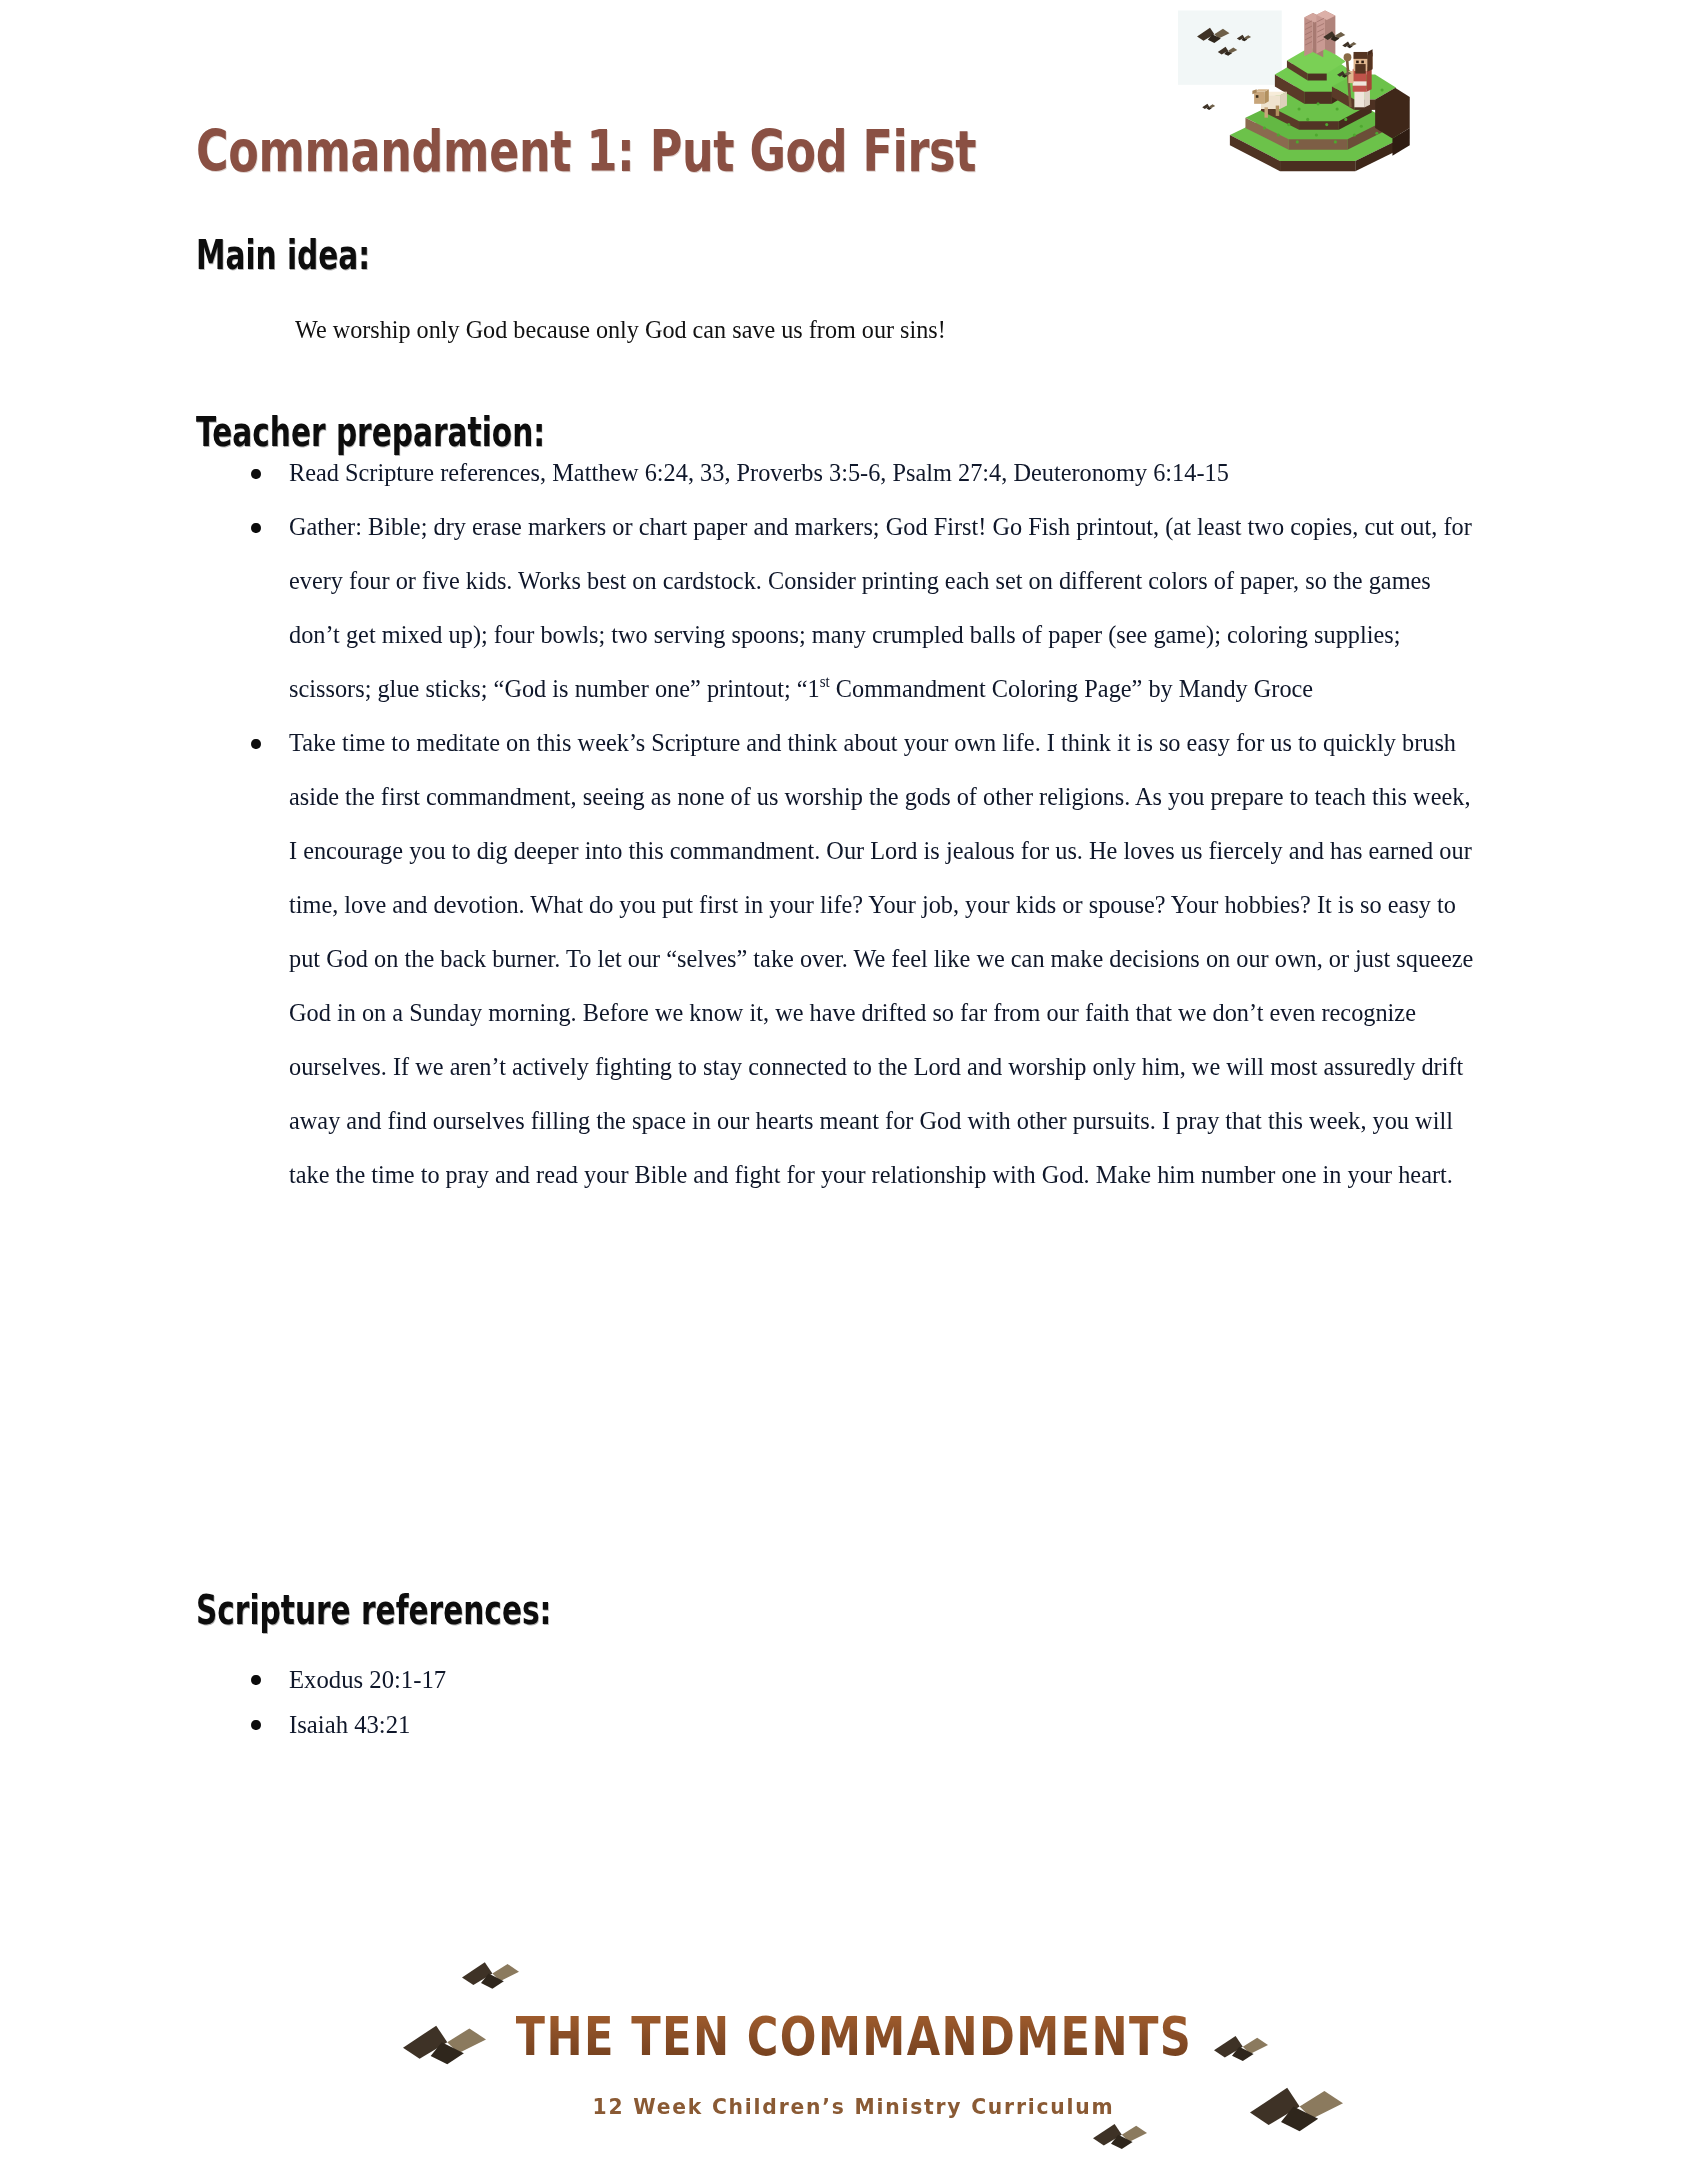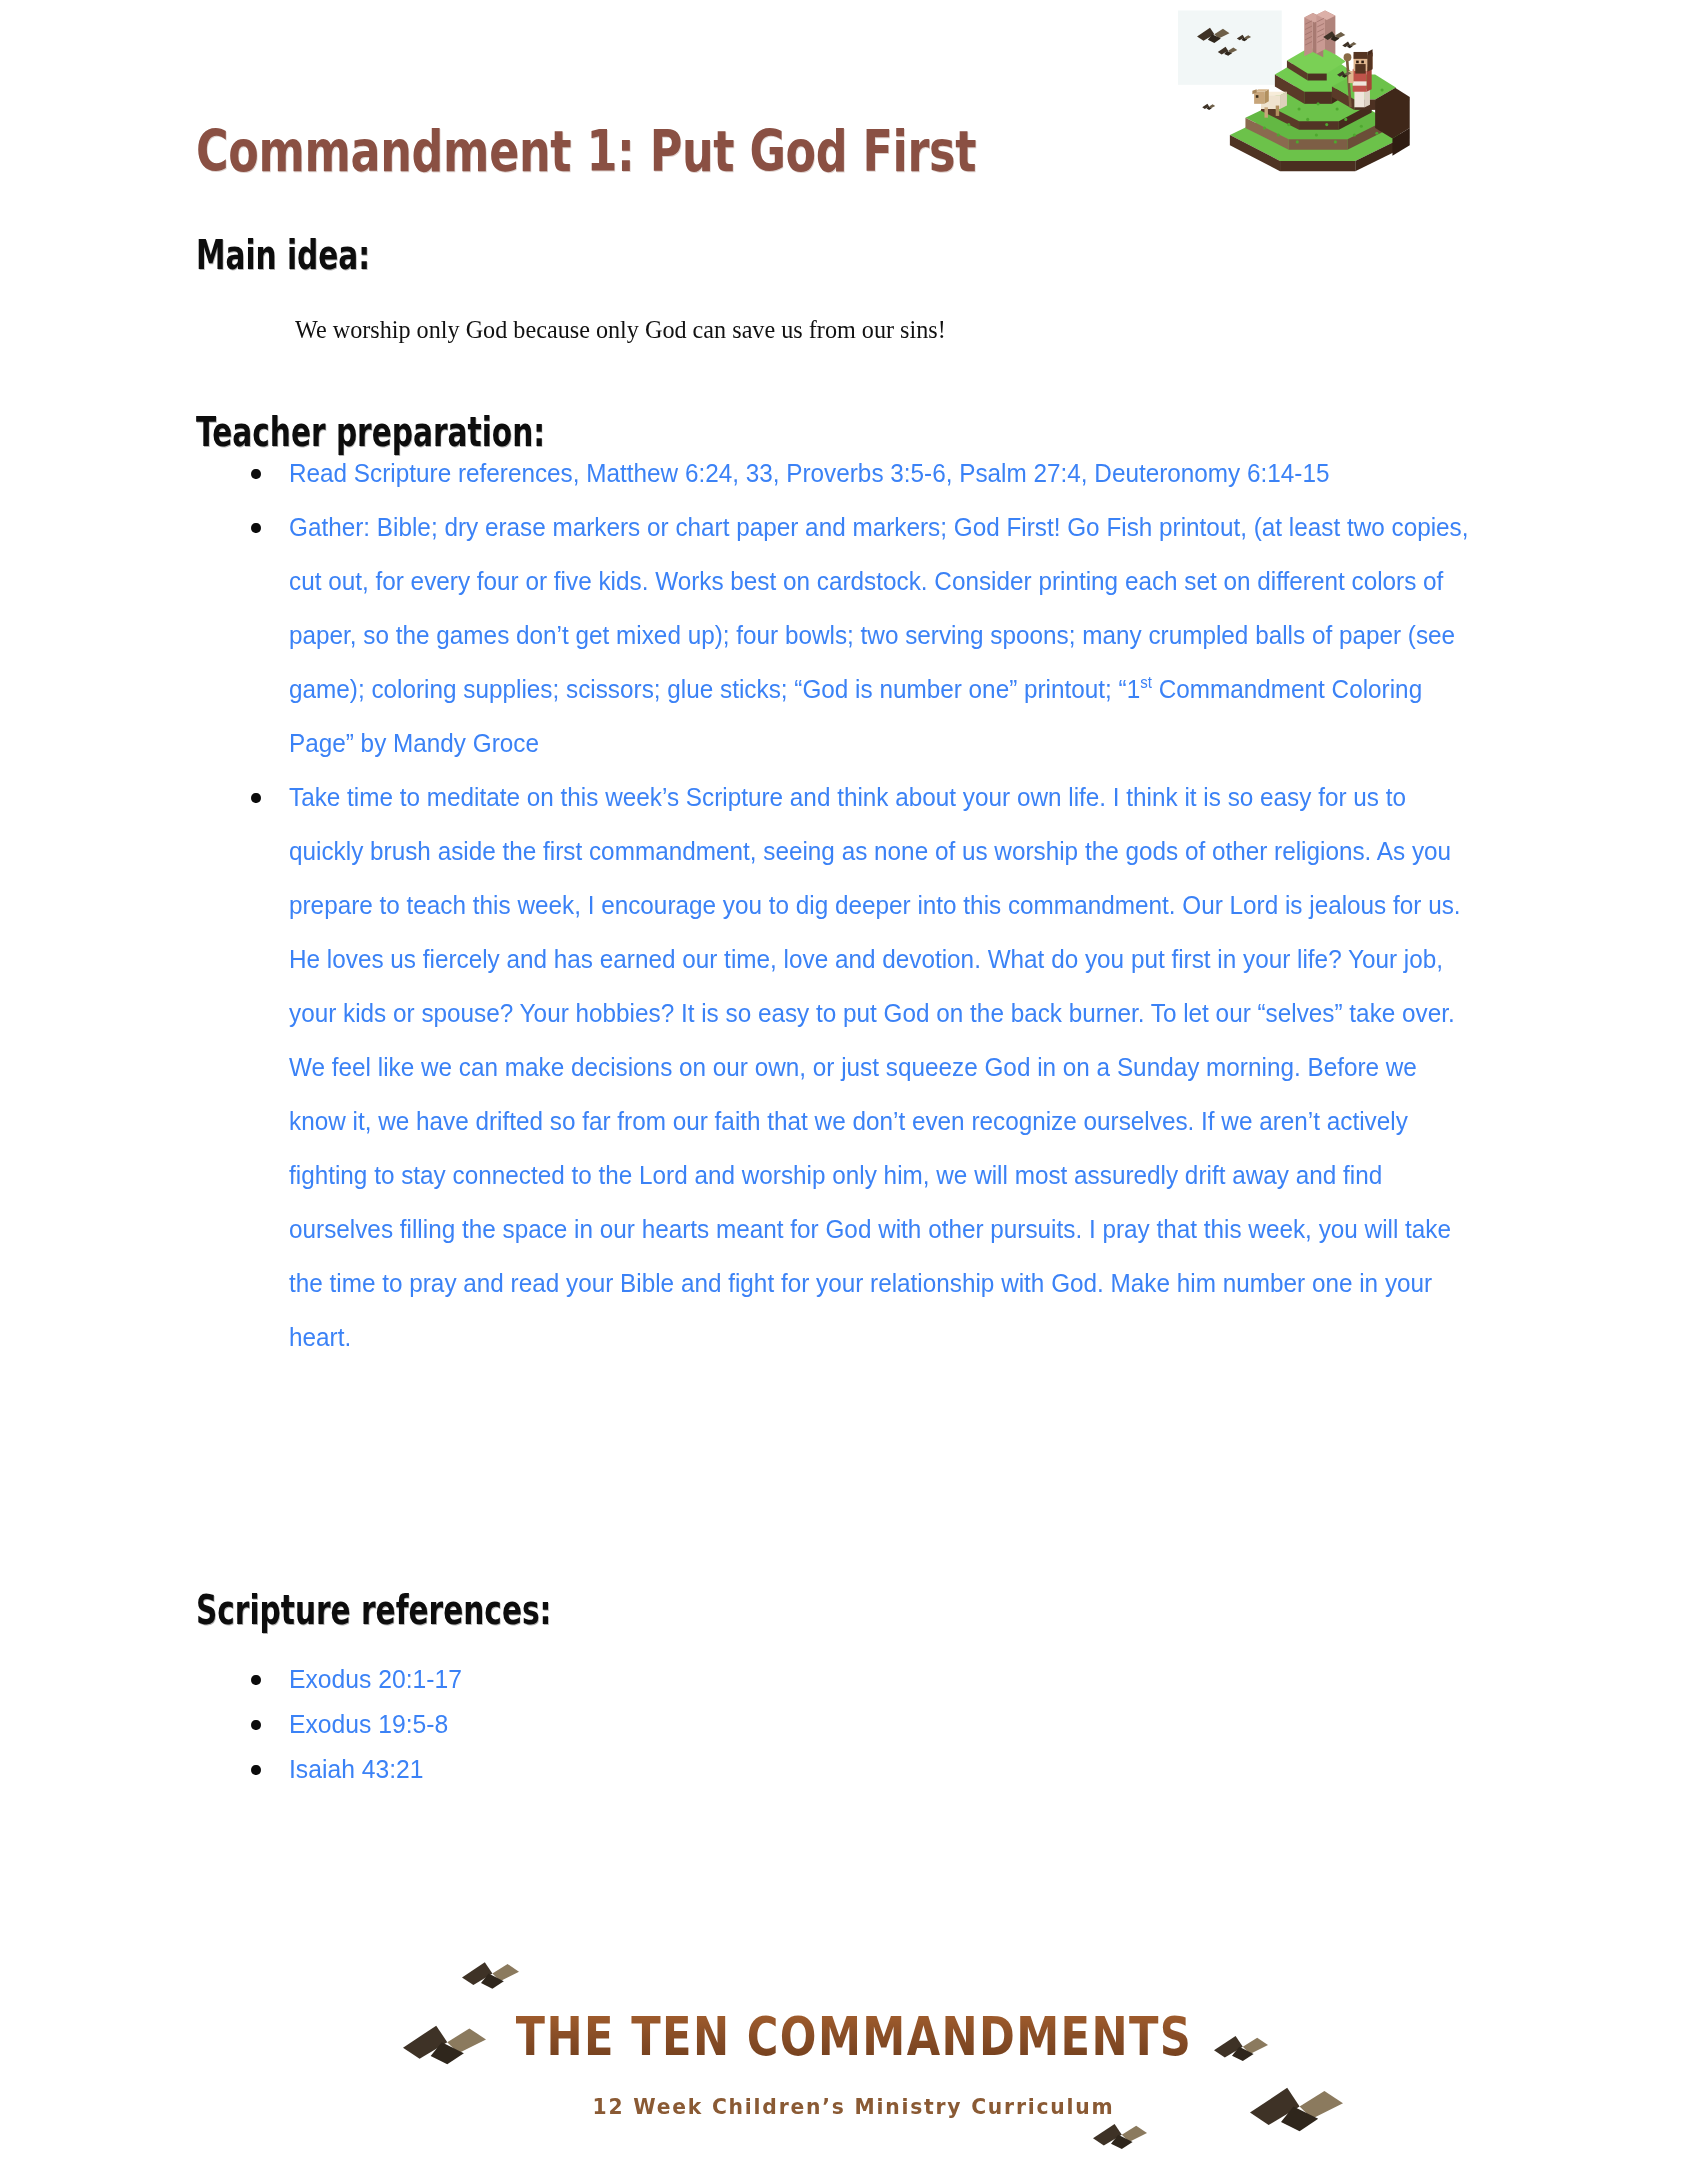--- a/index.html
+++ b/index.html
@@ -107,24 +107,24 @@
   #list-scripture {
     left: 246px;
     top: 1621px;
     width: 778px;
     margin-top: 36px;
   }
 
   .bullet-item {
     position: relative;
     padding-left: 43px;
-    font-family: Liberation Sans, sans-serif;
+    font-family: Liberation Serif, serif;
     font-size: 26px;
     line-height: 54px;
-    color: #3b82f6;
+    color: #0f172a;
     margin: 0 0 0 0;
   }
   .bullet-item .dot {
     position: absolute;
     left: 5.2px;
     top: 0;
     width: 12px;
     height: 54px;
     line-height: 54px;
     font-size: 22.5px;
@@ -416,24 +416,20 @@
 
   <h2 id="h-scripture" class="section-heading no-select">Scripture references:</h2>
 
   <ul id="list-scripture" class="bullet-list">
     <li class="bullet-item">
       <span class="dot"></span>
       <span class="bullet-text">Exodus 20:1-17</span>
     </li>
     <li class="bullet-item">
       <span class="dot"></span>
-      <span class="bullet-text">Exodus 19:5-8</span>
-    </li>
-    <li class="bullet-item">
-      <span class="dot"></span>
       <span class="bullet-text">Isaiah 43:21</span>
     </li>
   </ul>
 
   <div class="footer">
 
     <div class="footer-bird" style="left:450px; top:21px;">
       <svg width="57" height="35" viewBox="0 0 30 14" xmlns="http://www.w3.org/2000/svg">
         <polygon points="0,8 12,0 16,6 6,12" fill="#3e3226"></polygon>
         <polygon points="16,6 24,1 30,5 20,10" fill="#8b7a5e"></polygon>

